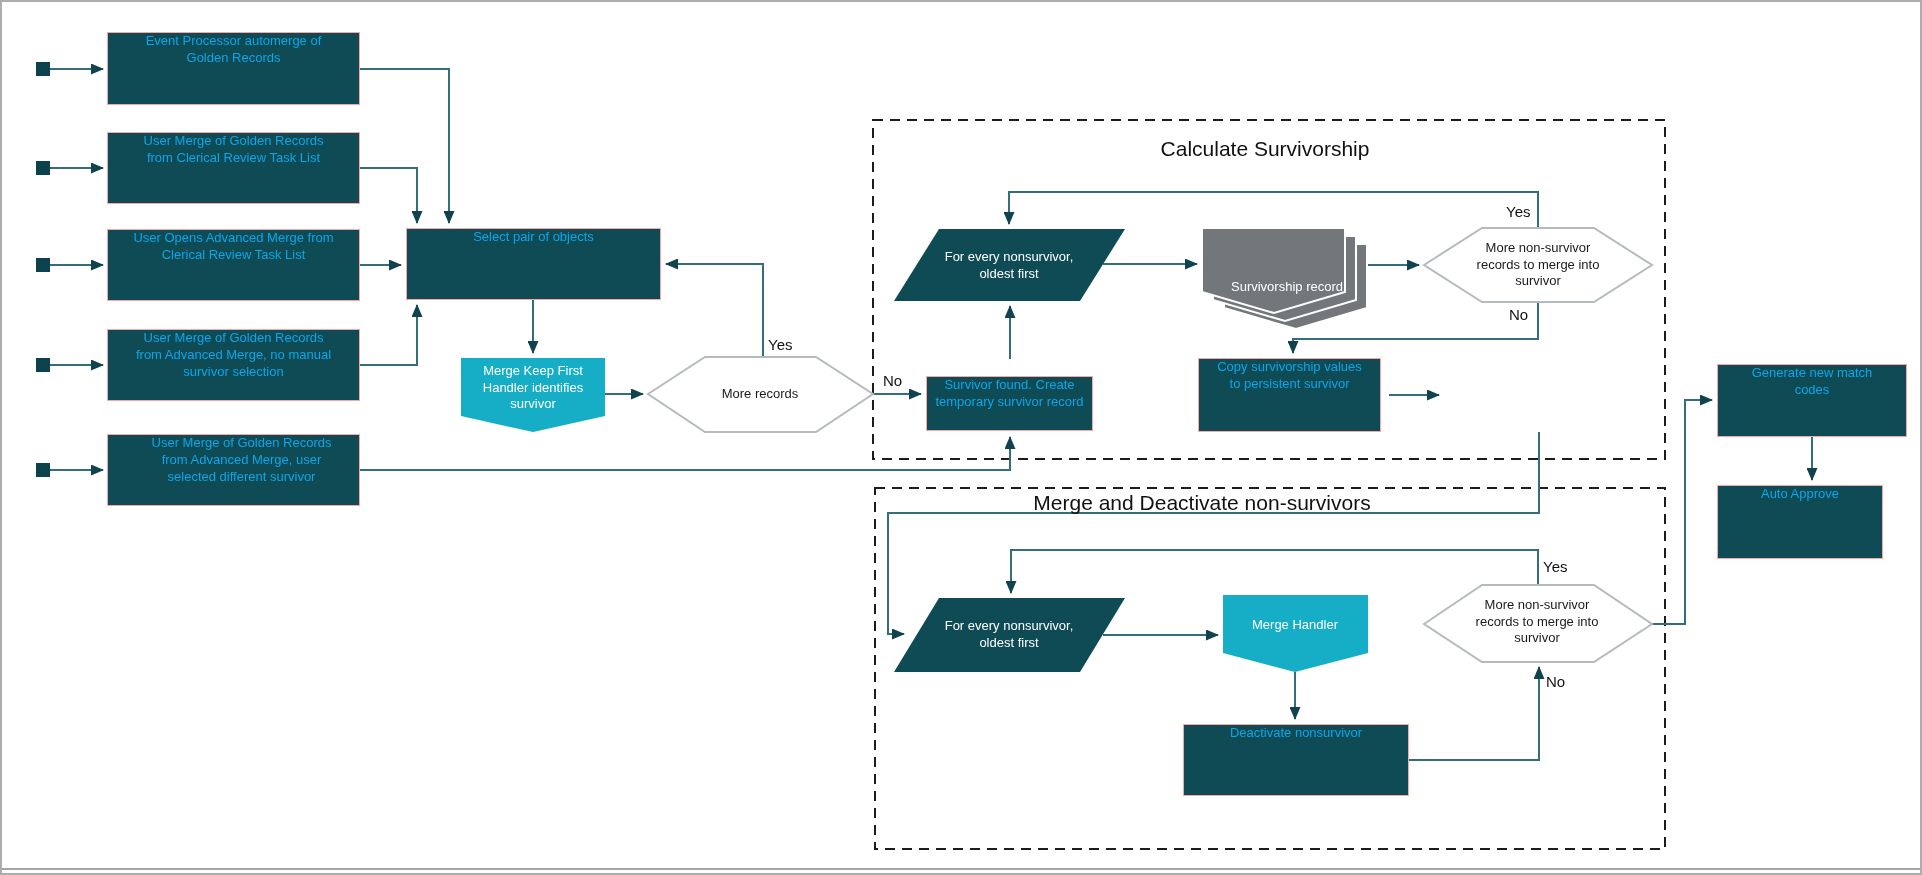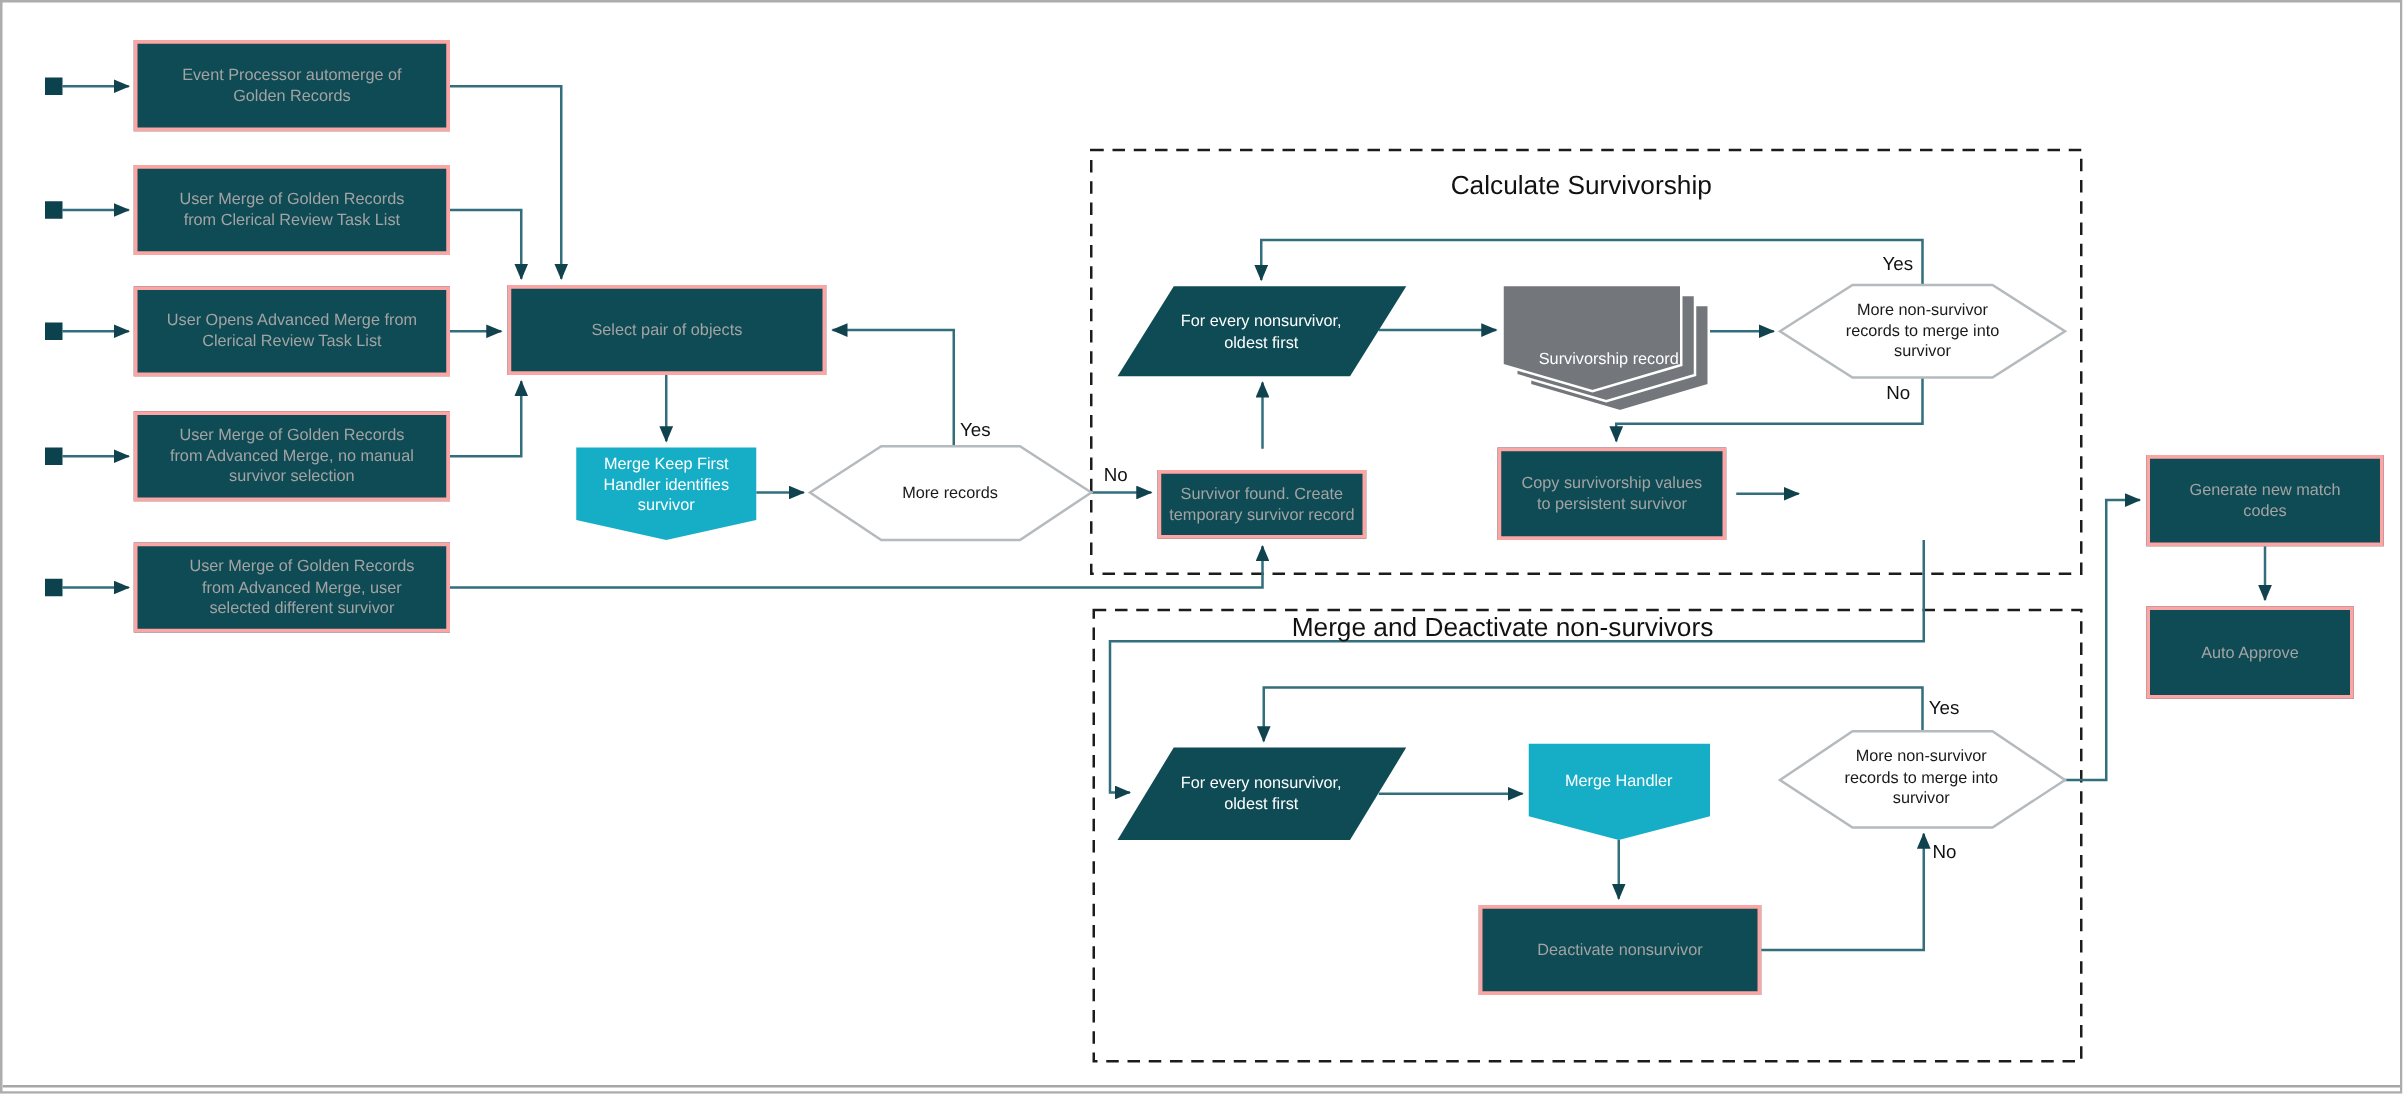--- a/index.html
+++ b/index.html
@@ -3,23 +3,23 @@
 <meta charset="utf-8">
 <style>
   html,body{margin:0;padding:0;background:#fff;}
   .canvas{
     position:relative;width:1922px;height:875px;background:#ffffff;
     border:2px solid #adadad;box-sizing:border-box;overflow:hidden;
     font-family:"Liberation Sans",sans-serif;
   }
   .layer{position:absolute;left:0;top:0;}
   .node{
-    position:absolute;background:#0e4b55;border:3px solid #fca5a5;
-    display:flex;align-items:center;justify-content:center;
-    color:#a3a3a3;font-size:13px;line-height:1.3;text-align:center;
+    position:absolute;background:#0e4b55;border:1px solid #fca5a5;
+    display:flex;align-items:flex-start;justify-content:center;
+    color:#0ea5e9;font-size:13px;line-height:1.3;text-align:center;
     box-sizing:border-box;
   }
   .node .txt{display:block;}
   .overlay{
     position:absolute;display:flex;align-items:center;justify-content:center;
     text-align:center;color:#ffffff;font-size:13px;line-height:1.3;
     pointer-events:none;
   }
   .overlay.dark-text{color:#1a1a1a;}
   .overlay .txt{display:block;}

